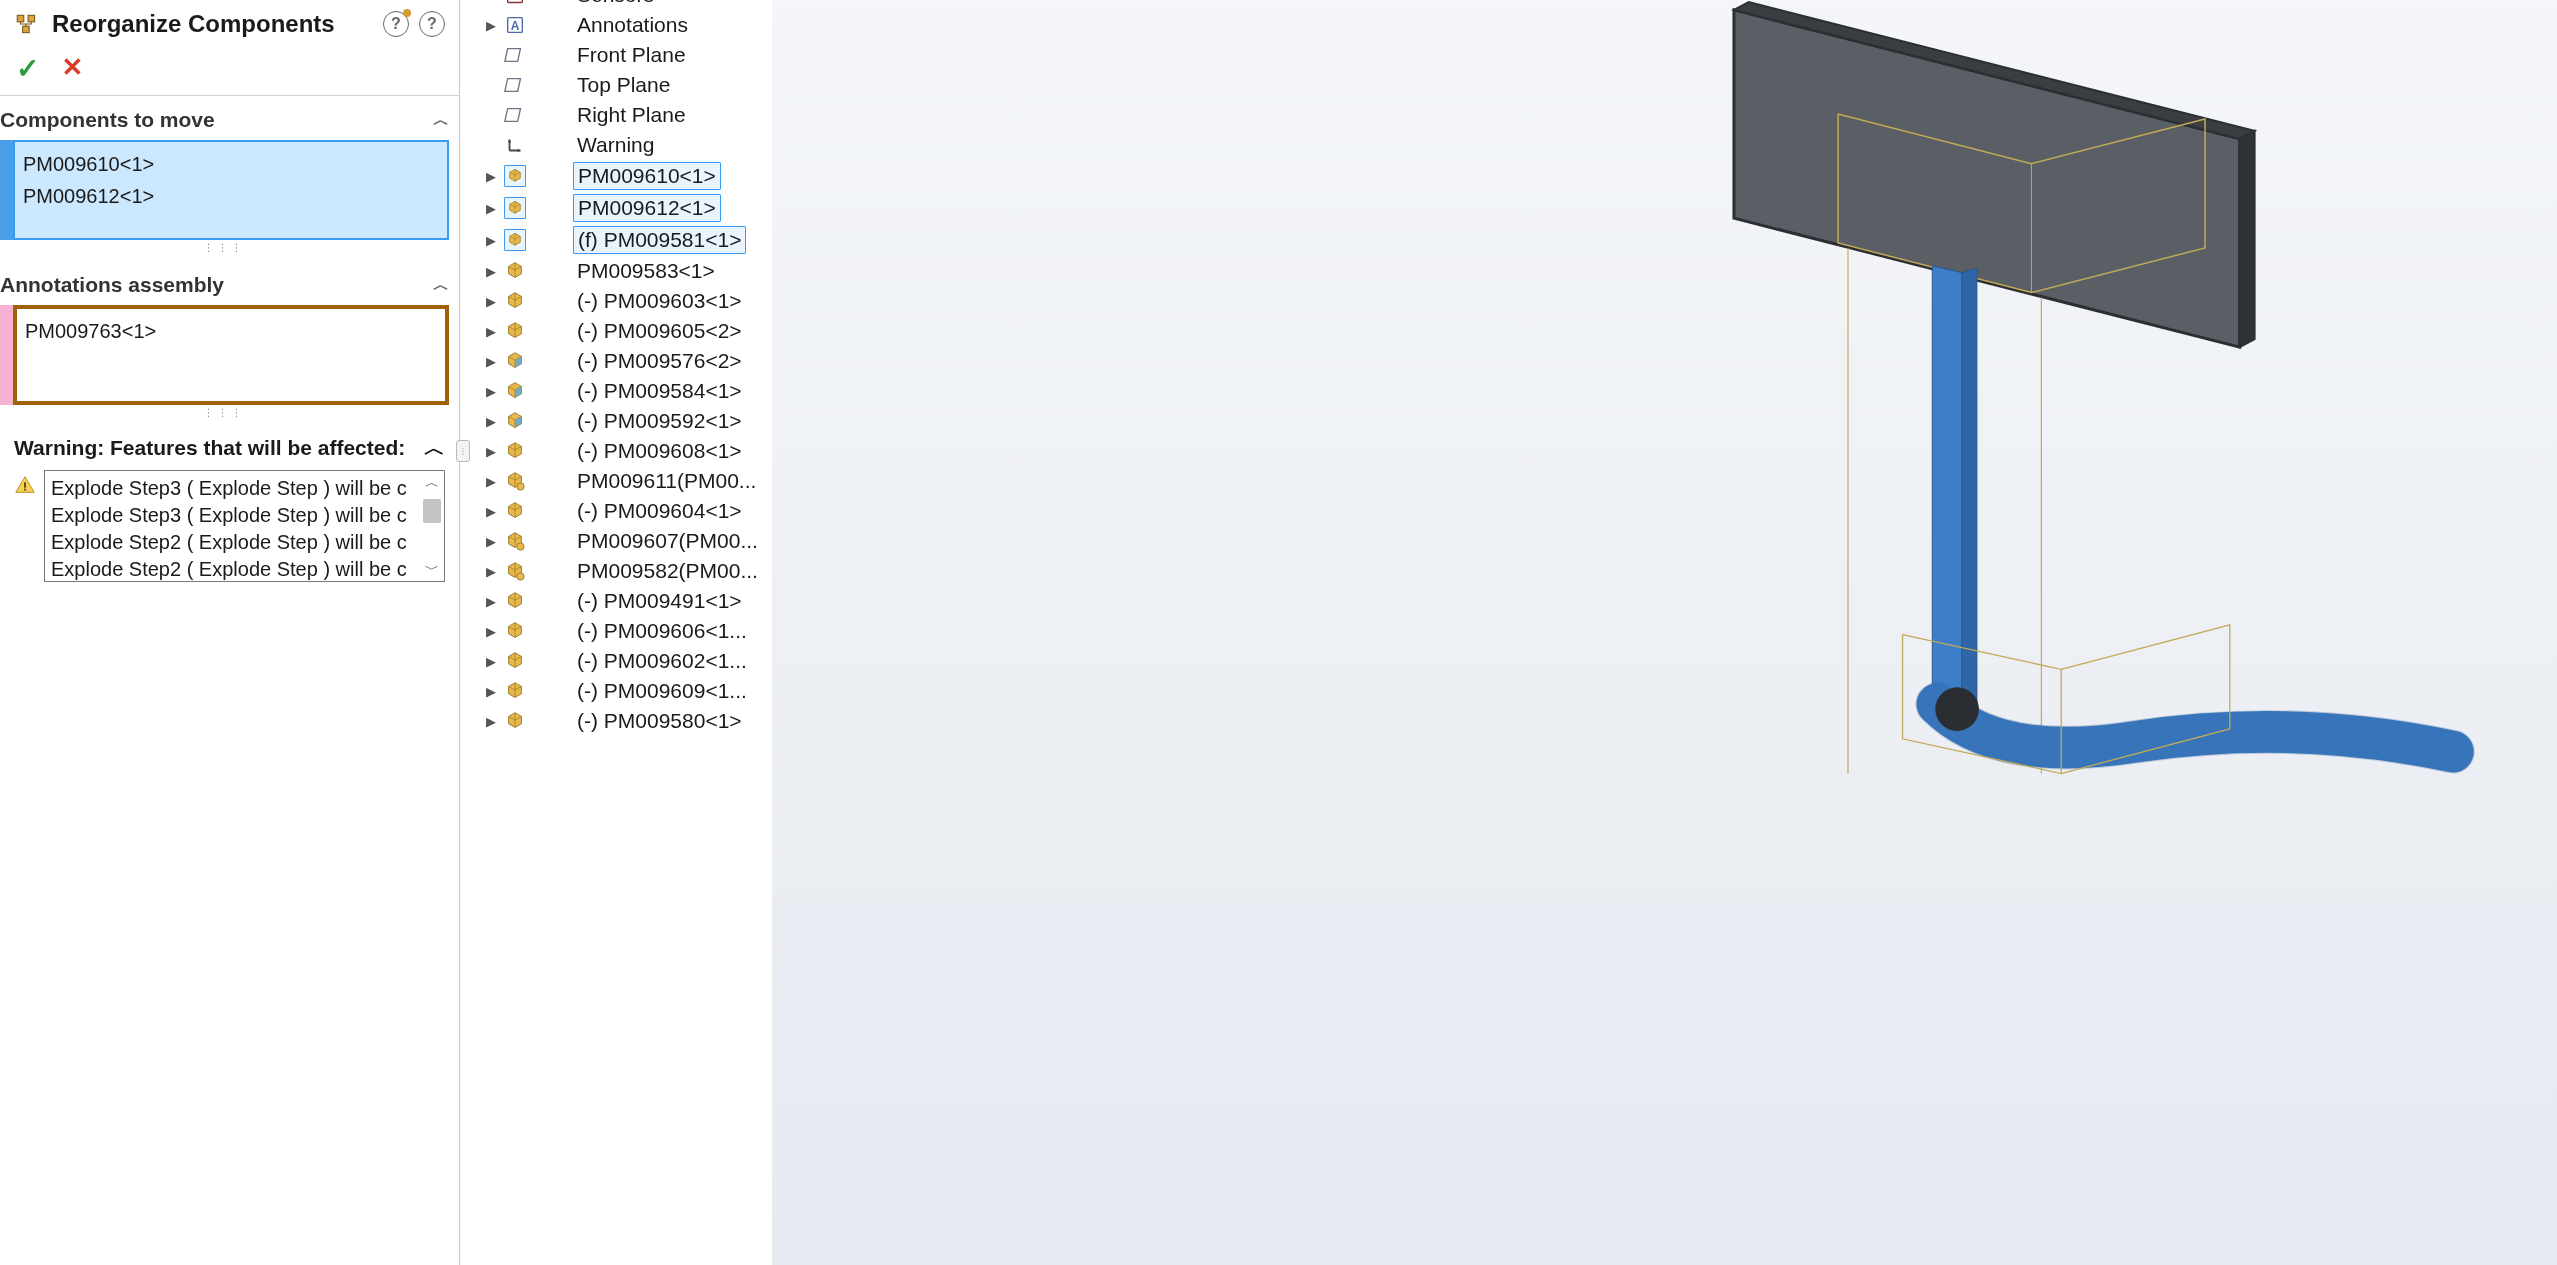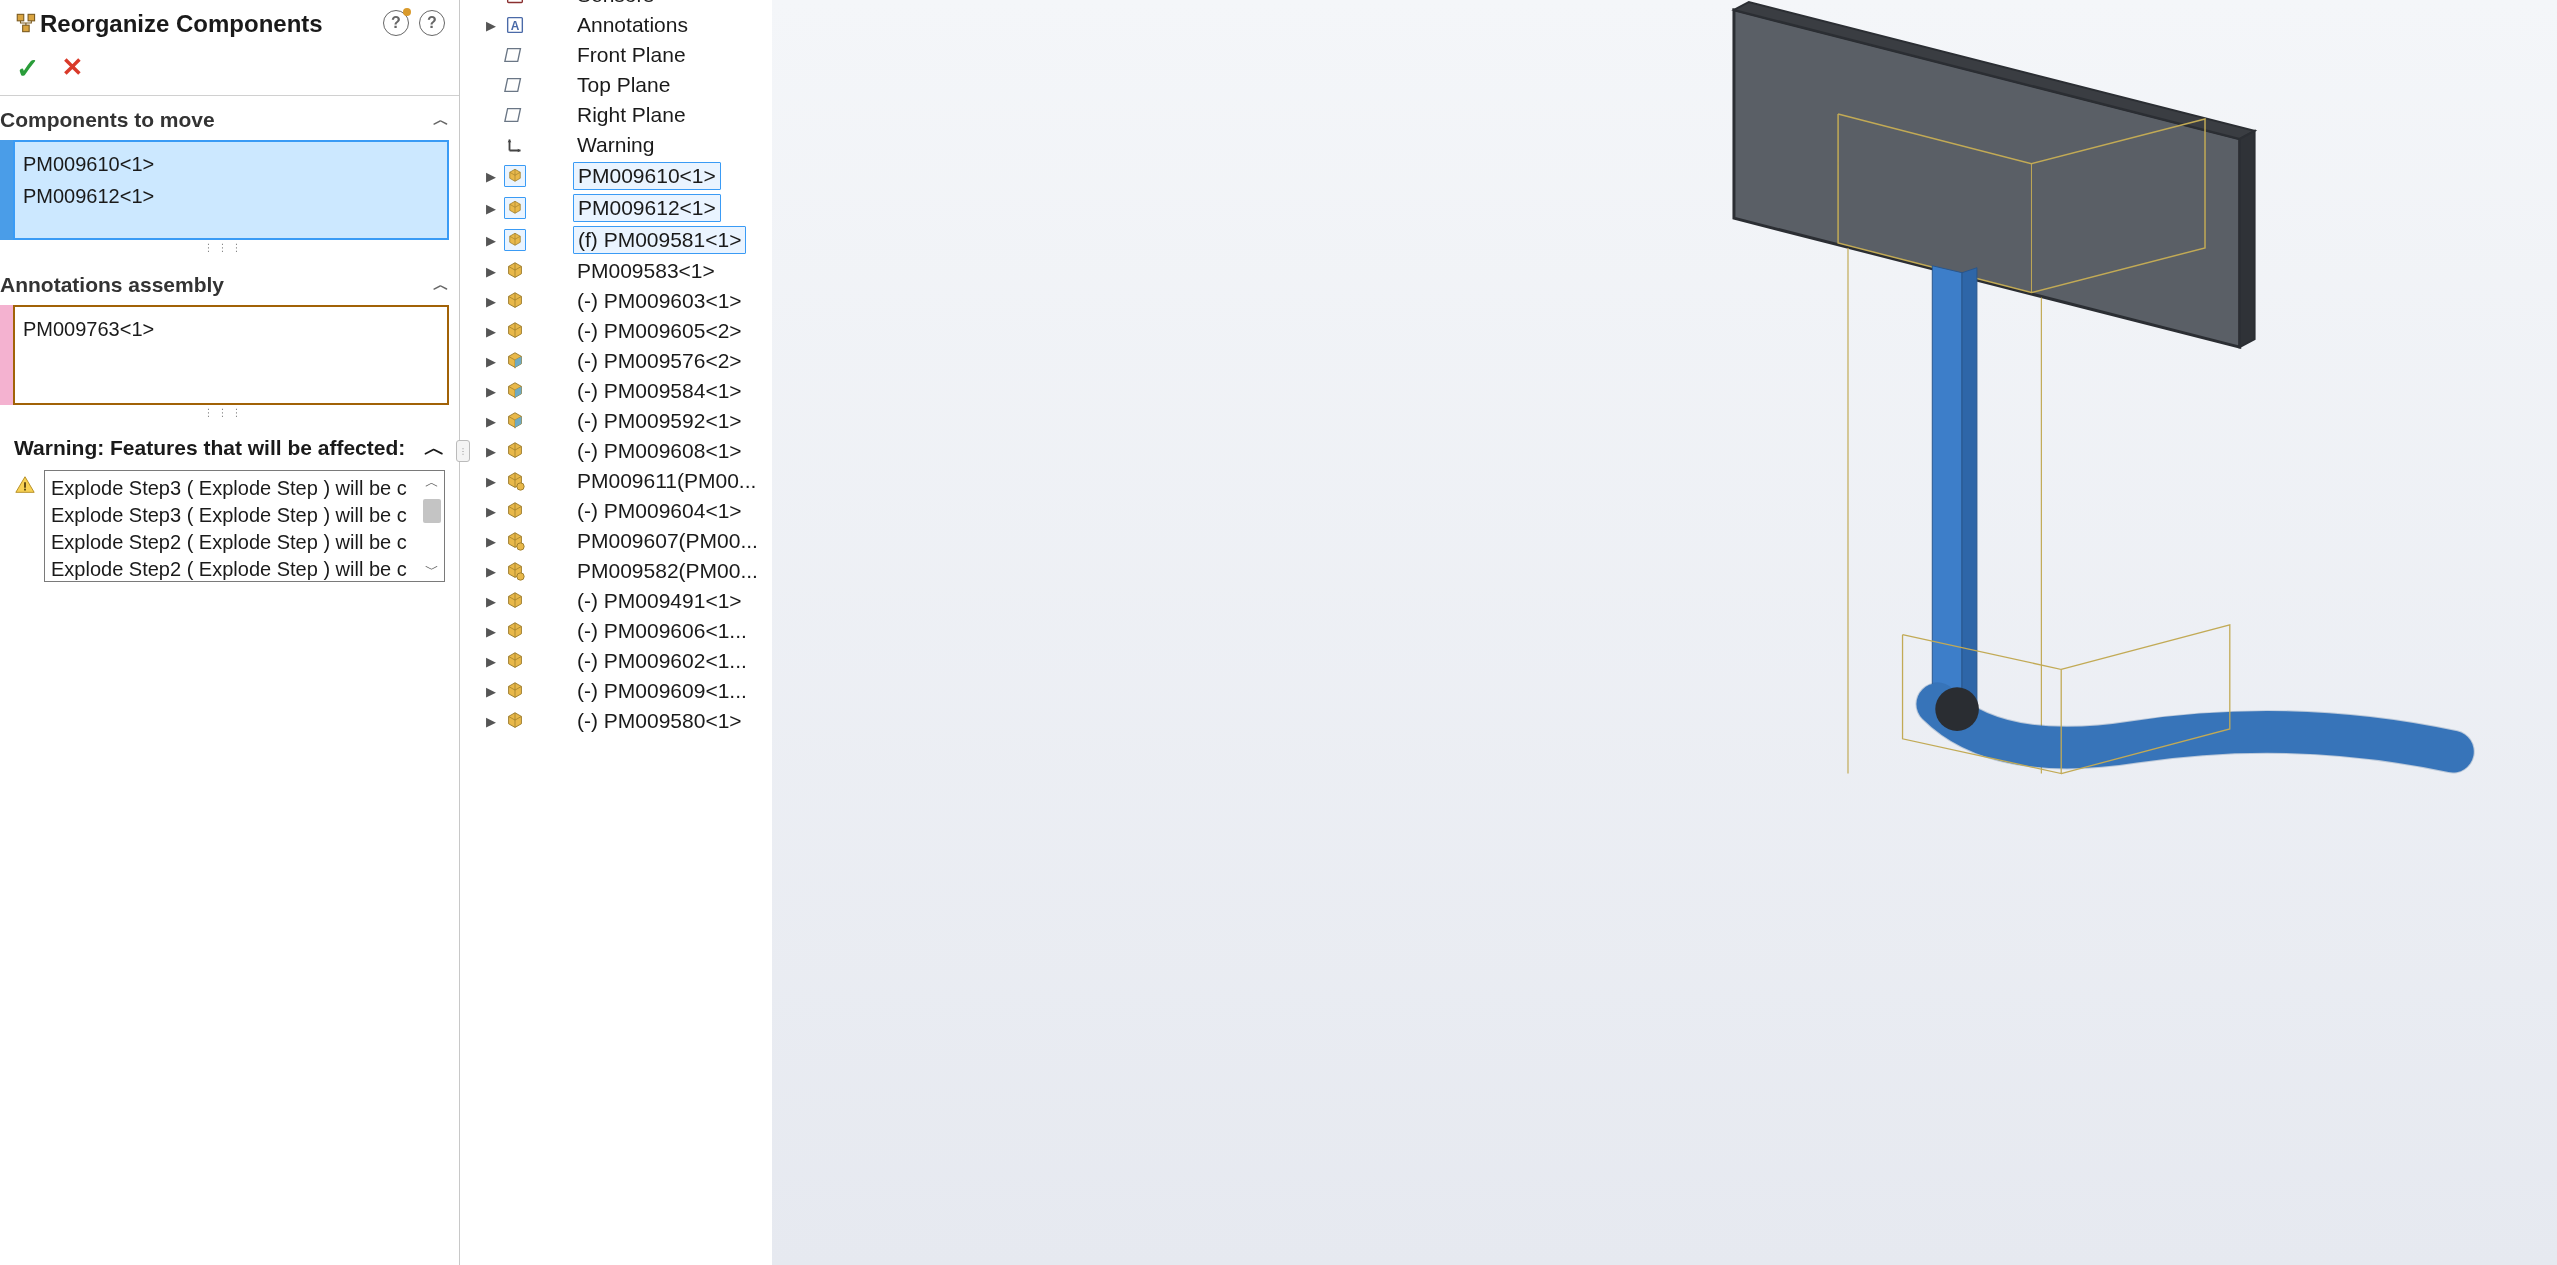--- a/index.html
+++ b/index.html
@@ -16,21 +16,23 @@
     .left-panel {
       width: 460px;
       background: #fff;
       border-right: 1px solid #c8c8c8;
       display: flex;
       flex-direction: column;
       position: relative;
     }
     .panel-header {
       display: flex;
+      align-items: center;
       padding: 10px 14px 6px 14px;
+      gap: 12px;
     }
     .panel-header .title {
       font-weight: 600;
       font-size: 24px;
       flex: 1;
     }
     .panel-header svg.title-icon {
       width: 26px;
       height: 26px;
     }
@@ -101,21 +103,21 @@
       gap: 0;
     }
     .color-bar {
       width: 13px;
       align-self: stretch;
     }
     .color-bar.blue { background: #4a9de8; }
     .color-bar.pink { background: #f4b2d0; }
     .list-box {
       flex: 1;
-      border: 2px solid #a16207;
+      border: 4px solid #a16207;
       min-height: 100px;
       padding: 6px 8px;
       font-size: 20px;
       line-height: 1.4;
     }
     .list-box.selected {
       background: #cce8ff;
       border: 2px solid #3a9bf5;
     }
     .list-box .item { padding: 2px 0; }

